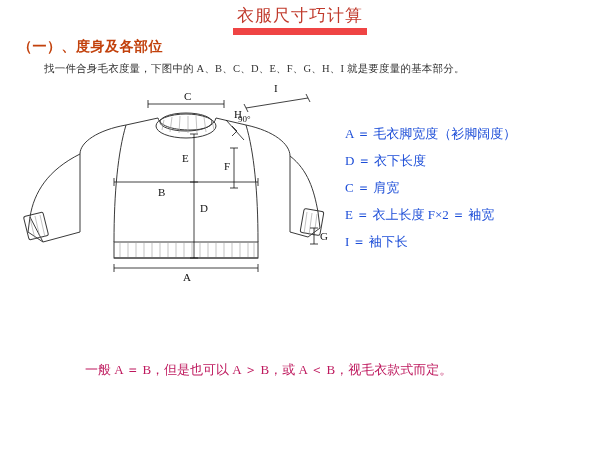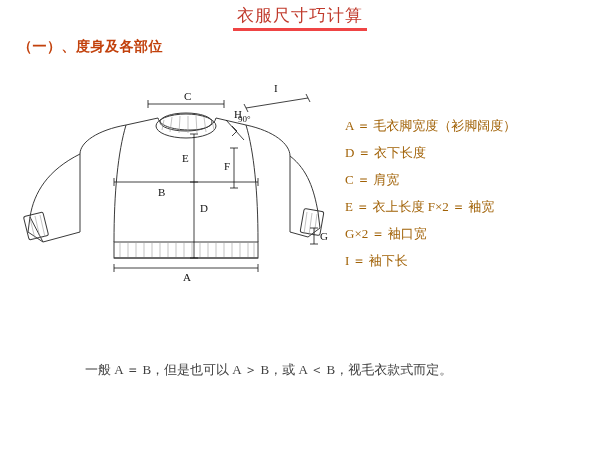--- a/index.html
+++ b/index.html
@@ -24,21 +24,21 @@
     top: 4px;
     left: 0;
     width: 100%;
     text-align: center;
     font-size: 17px;
     color: #c0392b;
     letter-spacing: 1px;
   }
   .title .t-inner {
     display: inline-block;
-    border-bottom: 3px solid #ef4444;
+    border-bottom: 7px solid #ef4444;
     padding: 0 4px 1px 4px;
   }
   .section-head {
     position: absolute;
     top: 38px;
     left: 18px;
     font-size: 14px;
     font-weight: bold;
     color: #c2410c;
     letter-spacing: 0.5px;
@@ -59,50 +59,51 @@
     top: 82px;
     width: 330px;
     height: 205px;
   }
   .drawing svg { display: block; }
 
   
   .legend {
     position: absolute;
     left: 345px;
-    top: 112px;
+    top: 120px;
     width: 250px;
     font-size: 13px;
     line-height: 27px;
-    color: #a16207;
+    color: #1d4ed8;
   }
   .legend .row { white-space: nowrap; }
 
   
   .notes {
     position: absolute;
     left: 85px;
     top: 355px;
     font-size: 13px;
     line-height: 29px;
-    color: #404040;
+    color: #be185d;
   }
   .notes .n2 { padding-left: 26px; }
   .notes .n3 { padding-left: 26px; }
 </style>
 </head>
 <body>
 
 <div class="page">
 
   <div class="title">
     <span class="t-inner">衣服尺寸巧计算</span>
   </div>
 
   <div class="section-head">（一）、度身及各部位</div>
+  <div class="section-sub">找一件合身毛衣度量，下图中的 A、B、C、D、E、F、G、H、I 就是要度量的基本部分。</div>
 
   <div class="drawing">
     <svg width="330" height="205" viewBox="0 0 330 205" xmlns="http://www.w3.org/2000/svg">
       <g fill="none" stroke="#3a3a3a" stroke-width="1">
 
         <path d="M72,150 L72,72 C72,60 90,48 118,43
                  L150,36
                  C152,45 168,48 182,48
                  C196,48 206,44 208,36
                  L238,43
@@ -220,21 +221,20 @@
         <text x="230" y="40" font-size="9">90°</text>
       </g>
     </svg>
   </div>
 
   <div class="legend">
     <div class="row">A ＝ 毛衣脚宽度（衫脚阔度）</div>
     <div class="row">D ＝ 衣下长度</div>
     <div class="row">C ＝ 肩宽</div>
     <div class="row">E ＝ 衣上长度  F×2 ＝ 袖宽</div>
-    <div class="row">G×2 ＝ 袖口宽</div>
     <div class="row">I ＝ 袖下长</div>
   </div>
 
   <div class="notes">
     <div class="n1">一般 A ＝ B，但是也可以 A ＞ B，或 A ＜ B，视毛衣款式而定。</div>
   </div>
 
 </div>
 
 </body></html>

